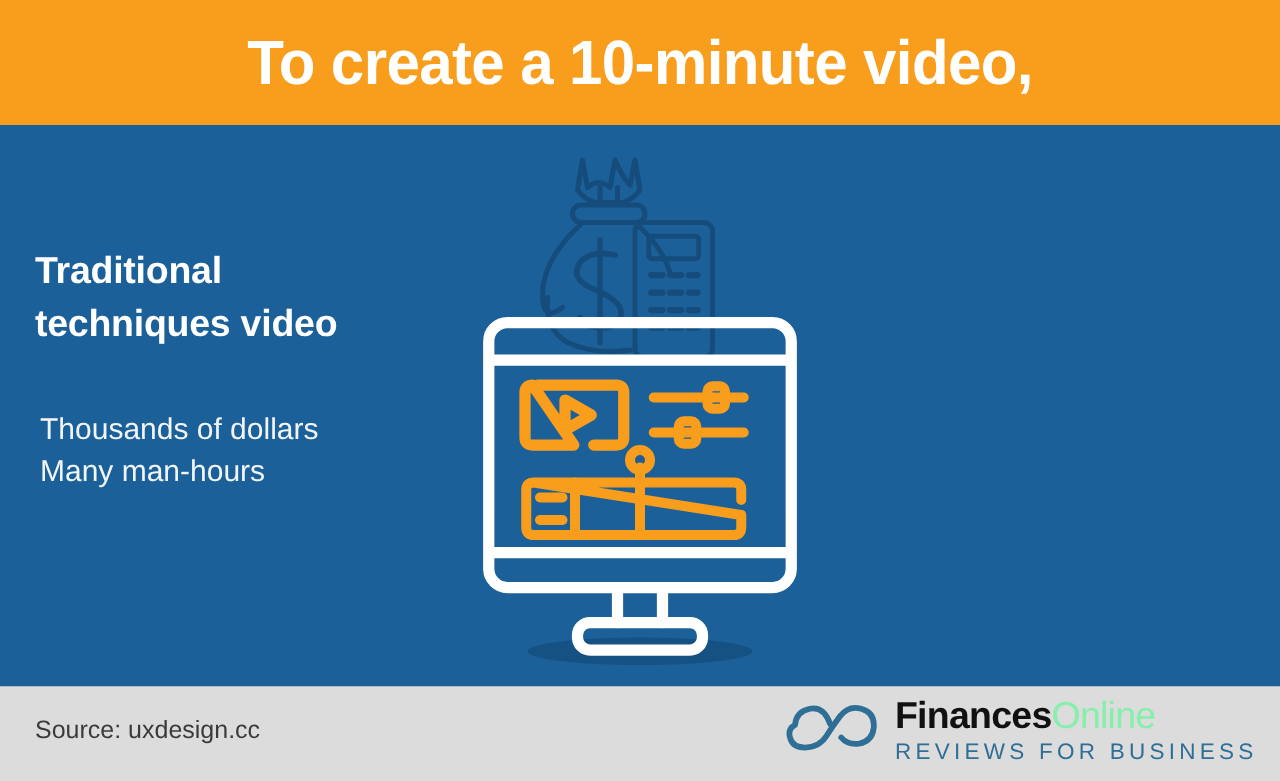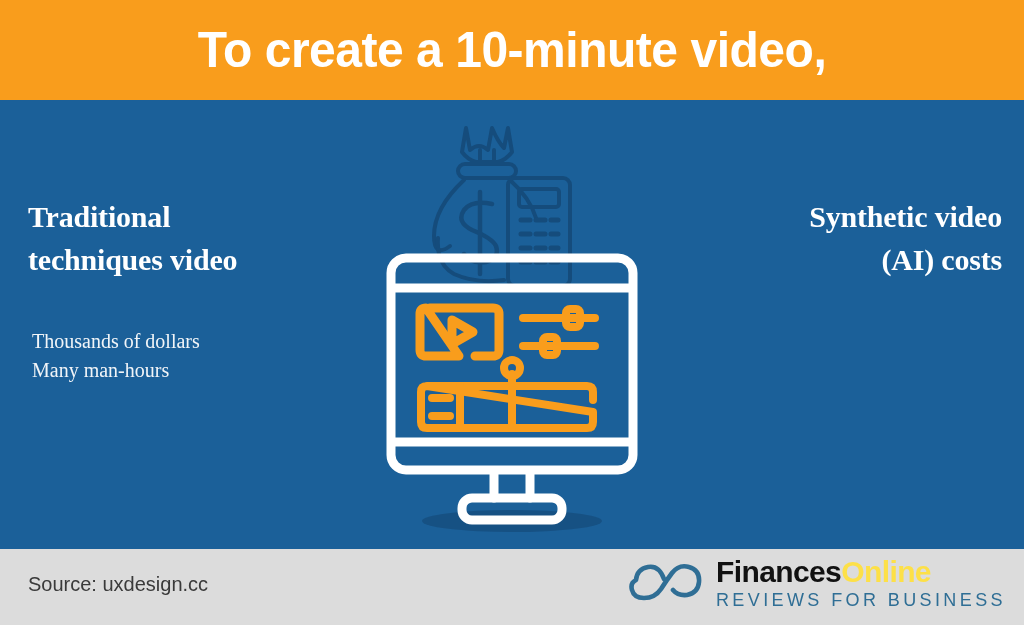--- a/index.html
+++ b/index.html
@@ -52,36 +52,35 @@
     top: 100px;
     width: 1024px;
     height: 449px;
     background: #1b6099;
   }
 
   .col {
     position: absolute;
     top: 196px;
     width: 330px;
-    font-family: Liberation Serif, serif;
   }
   .col-left  { left: 28px;  text-align: left;  }
   .col-right { right: 22px; text-align: right; }
 
   .col-heading {
     color: #ffffff;
     font-size: 30px;
     font-weight: bold;
     line-height: 1.42;
     letter-spacing: -0.2px;
   }
   .col-sub {
     margin-top: 46px;
     color: #f2f5f8;
-    font-size: 20px;
+    font-size: 24px;
     font-weight: normal;
     line-height: 1.42;
   }
   .col-sub div { white-space: nowrap; }
   .col-left .col-sub { padding-left: 4px; }
 
   
   .art {
     position: absolute;
     left: 380px;
@@ -116,21 +115,21 @@
     gap: 12px;
   }
   .logo-mark { display: block; }
   .logo-text { line-height: 1; }
   .logo-word {
     font-size: 30px;
     letter-spacing: -0.6px;
     white-space: nowrap;
   }
   .logo-word .lw-a { color: #111111; font-weight: bold; }
-  .logo-word .lw-b { color: #fde047; font-weight: bold; }
+  .logo-word .lw-b { color: #86efac; font-weight: normal; }
   .logo-tag {
     margin-top: 4px;
     color: #2f6e95;
     font-size: 18px;
     letter-spacing: 3.4px;
     text-align: right;
     white-space: nowrap;
   }
 </style>
 </head>
@@ -148,24 +147,20 @@
       <div>Traditional</div>
       <div>techniques video</div>
     </div>
     <div class="col-sub">
       <div>Thousands of dollars</div>
       <div>Many man-hours</div>
     </div>
   </div>
 
   <div class="col col-right">
-    <div class="col-heading">
-      <div>Synthetic video</div>
-      <div>(AI) costs</div>
-    </div>
   </div>
 
   <div class="art">
     <svg width="264" height="425" viewBox="0 0 264 425" xmlns="http://www.w3.org/2000/svg">
 
       <g fill="none" stroke="#154c7c" stroke-width="4" stroke-linecap="round" stroke-linejoin="round">
 
         <path d="M86 16 L90 38 Q99 30 108 38 L112 16 Q118 30 124 36 L128 16
                  L132 40 Q126 48 118 50 L96 50 Q88 48 82 40 Z"></path>
 

